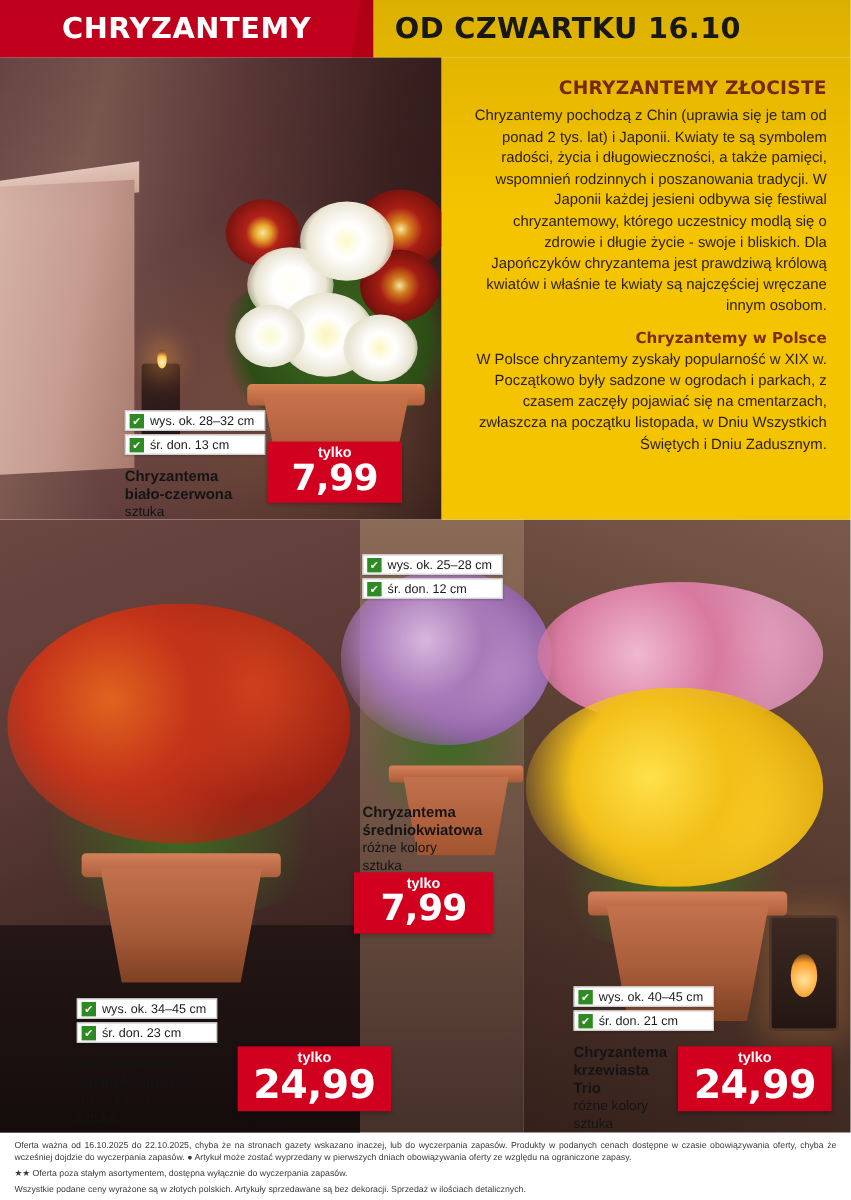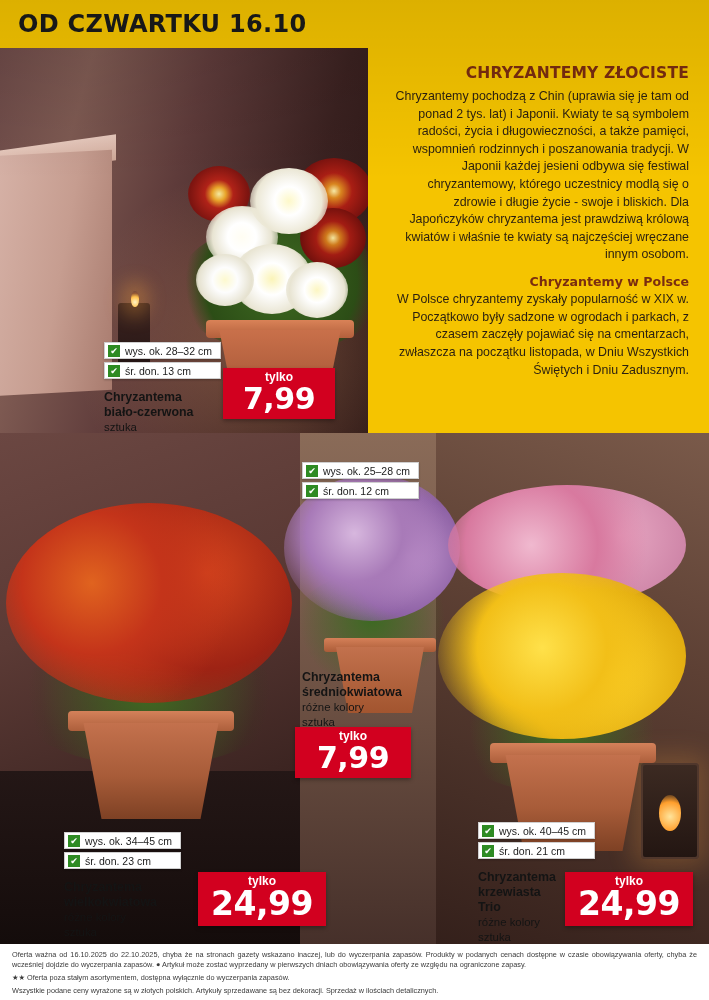--- a/index.html
+++ b/index.html
@@ -258,20 +258,23 @@
     position:absolute; inset:0; pointer-events:none;
     background: linear-gradient(180deg, rgba(0,0,0,.10) 0%, rgba(0,0,0,0) 18%);
   }
 </style>
 </head>
 <body>
 
 <div class="page">
 
   <div class="header">
+    <div class="header-left">
+      <span class="header-left-text">CHRYZANTEMY</span>
+    </div>
     <div class="header-right">
       <span class="header-right-text">OD CZWARTKU 16.10</span>
     </div>
   </div>
 
   <div class="band-top">
 
     <div class="band-top-photo">
       <div class="pillar-top"></div>
       <div class="pillar"></div>

